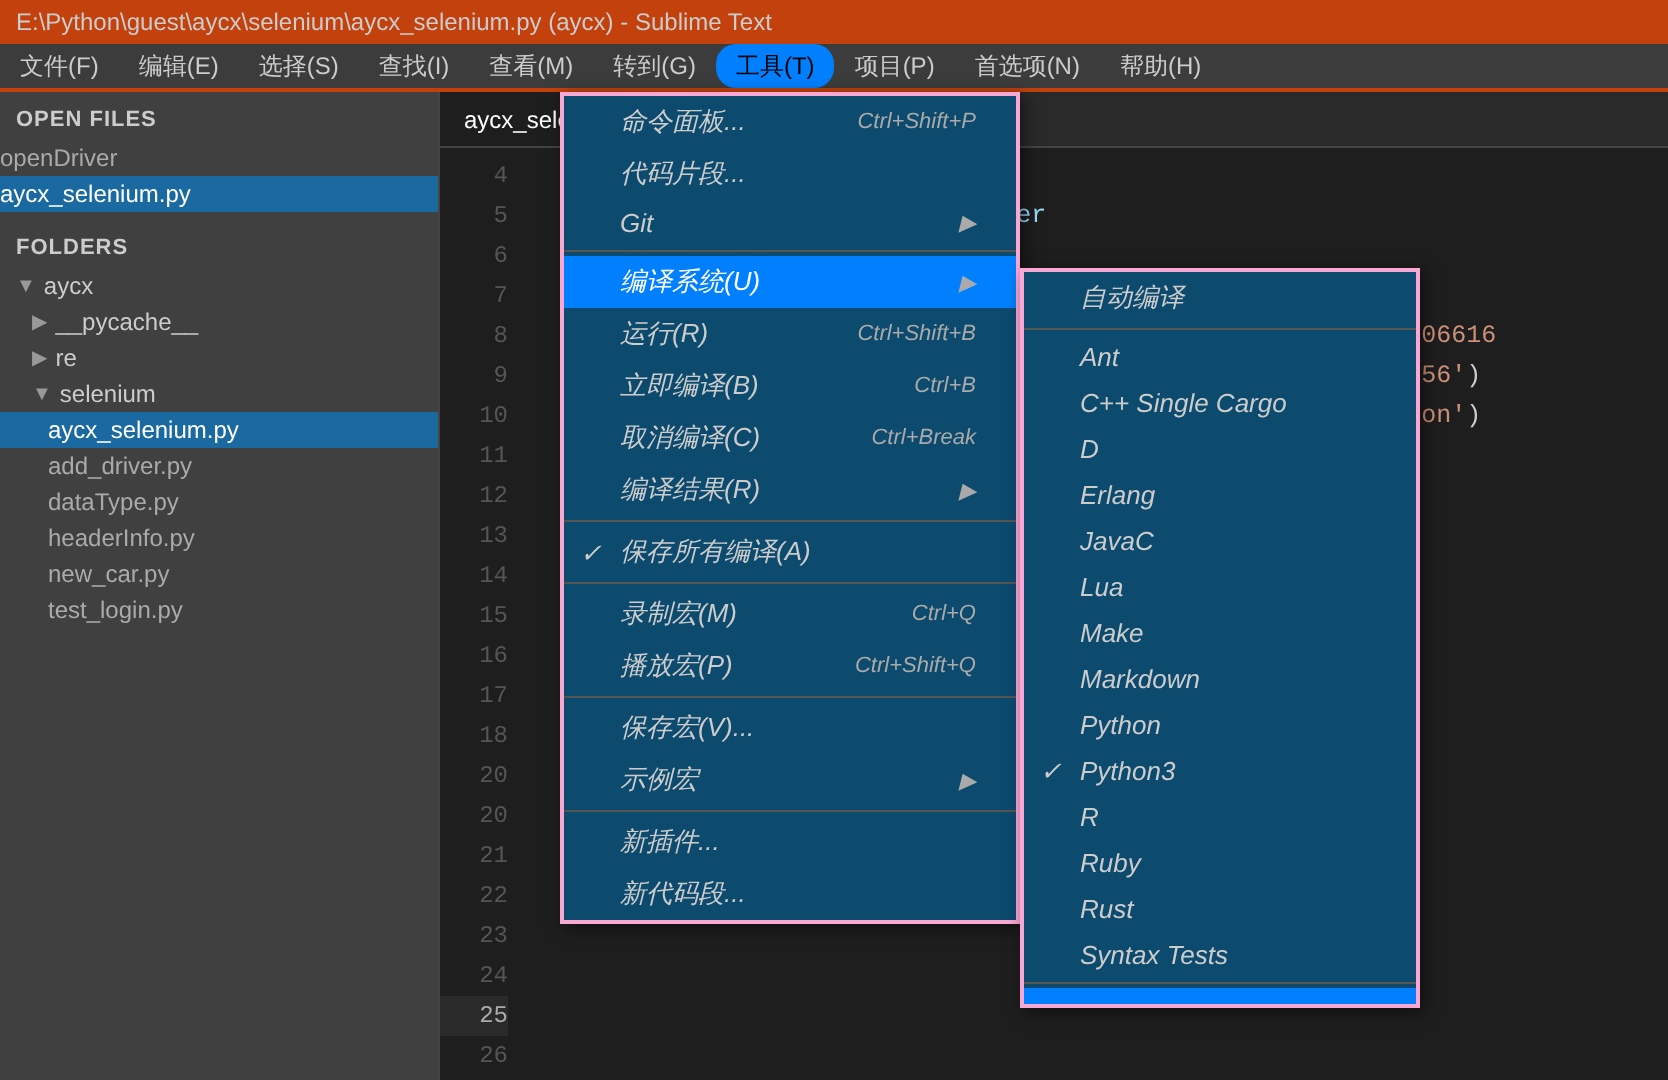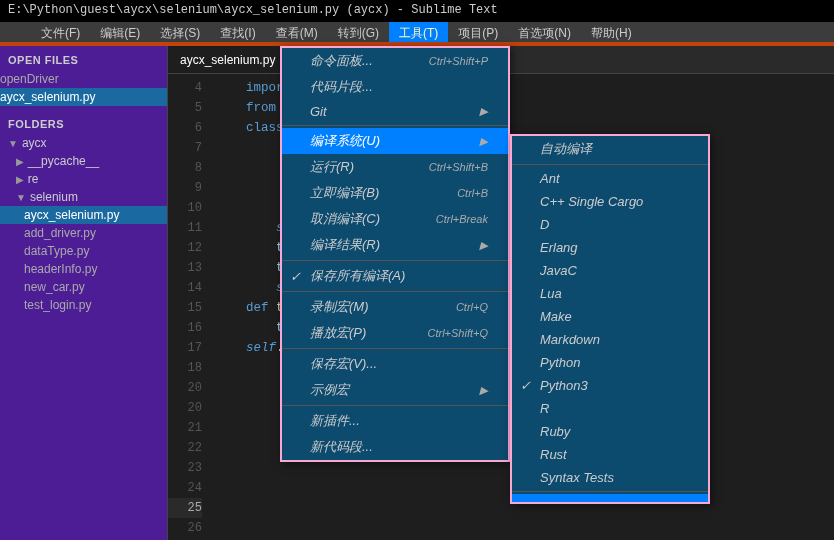--- a/index.html
+++ b/index.html
@@ -9,56 +9,54 @@
       overflow: hidden;
       font-family: 'Segoe UI', Arial, sans-serif;
       font-size: 13px;
       background: #1e1e1e;
       color: #ccc;
       position: relative;
     }
 
     
     #titlebar {
-      background: #000000;
+      background: #c2410c;
       color: #ccc;
       font-size: 12px;
       padding: 3px 8px;
       height: 22px;
       display: flex;
-      align-items: flex-start;
-      font-family: Liberation Mono, monospace;
+      align-items: center;
     }
 
     
     #menubar {
       background: #3c3c3c;
       height: 24px;
       display: flex;
-      border-bottom: 4px solid #c2410c;
-      padding-left: 31px;
+      border-bottom: 2px solid #c2410c;
     }
     .menu-item {
       padding: 3px 10px;
       cursor: pointer;
       font-size: 12px;
       color: #ccc;
     }
-    .menu-item.active { background: #0080ff; color: #fef9c3; }
+    .menu-item.active { background: #0080ff; color: #000000; border-radius: 10px; }
 
     
     #main {
       display: flex;
       height: calc(540px - 46px);
     }
 
     
     #sidebar {
-      width: 168px;
-      background: #4c1d95;
+      width: 220px;
+      background: #404040;
       border-right: 1px solid #444;
       overflow-y: auto;
       flex-shrink: 0;
     }
 
     .sidebar-section {
       padding: 4px 0;
     }
 
     .sidebar-header {

